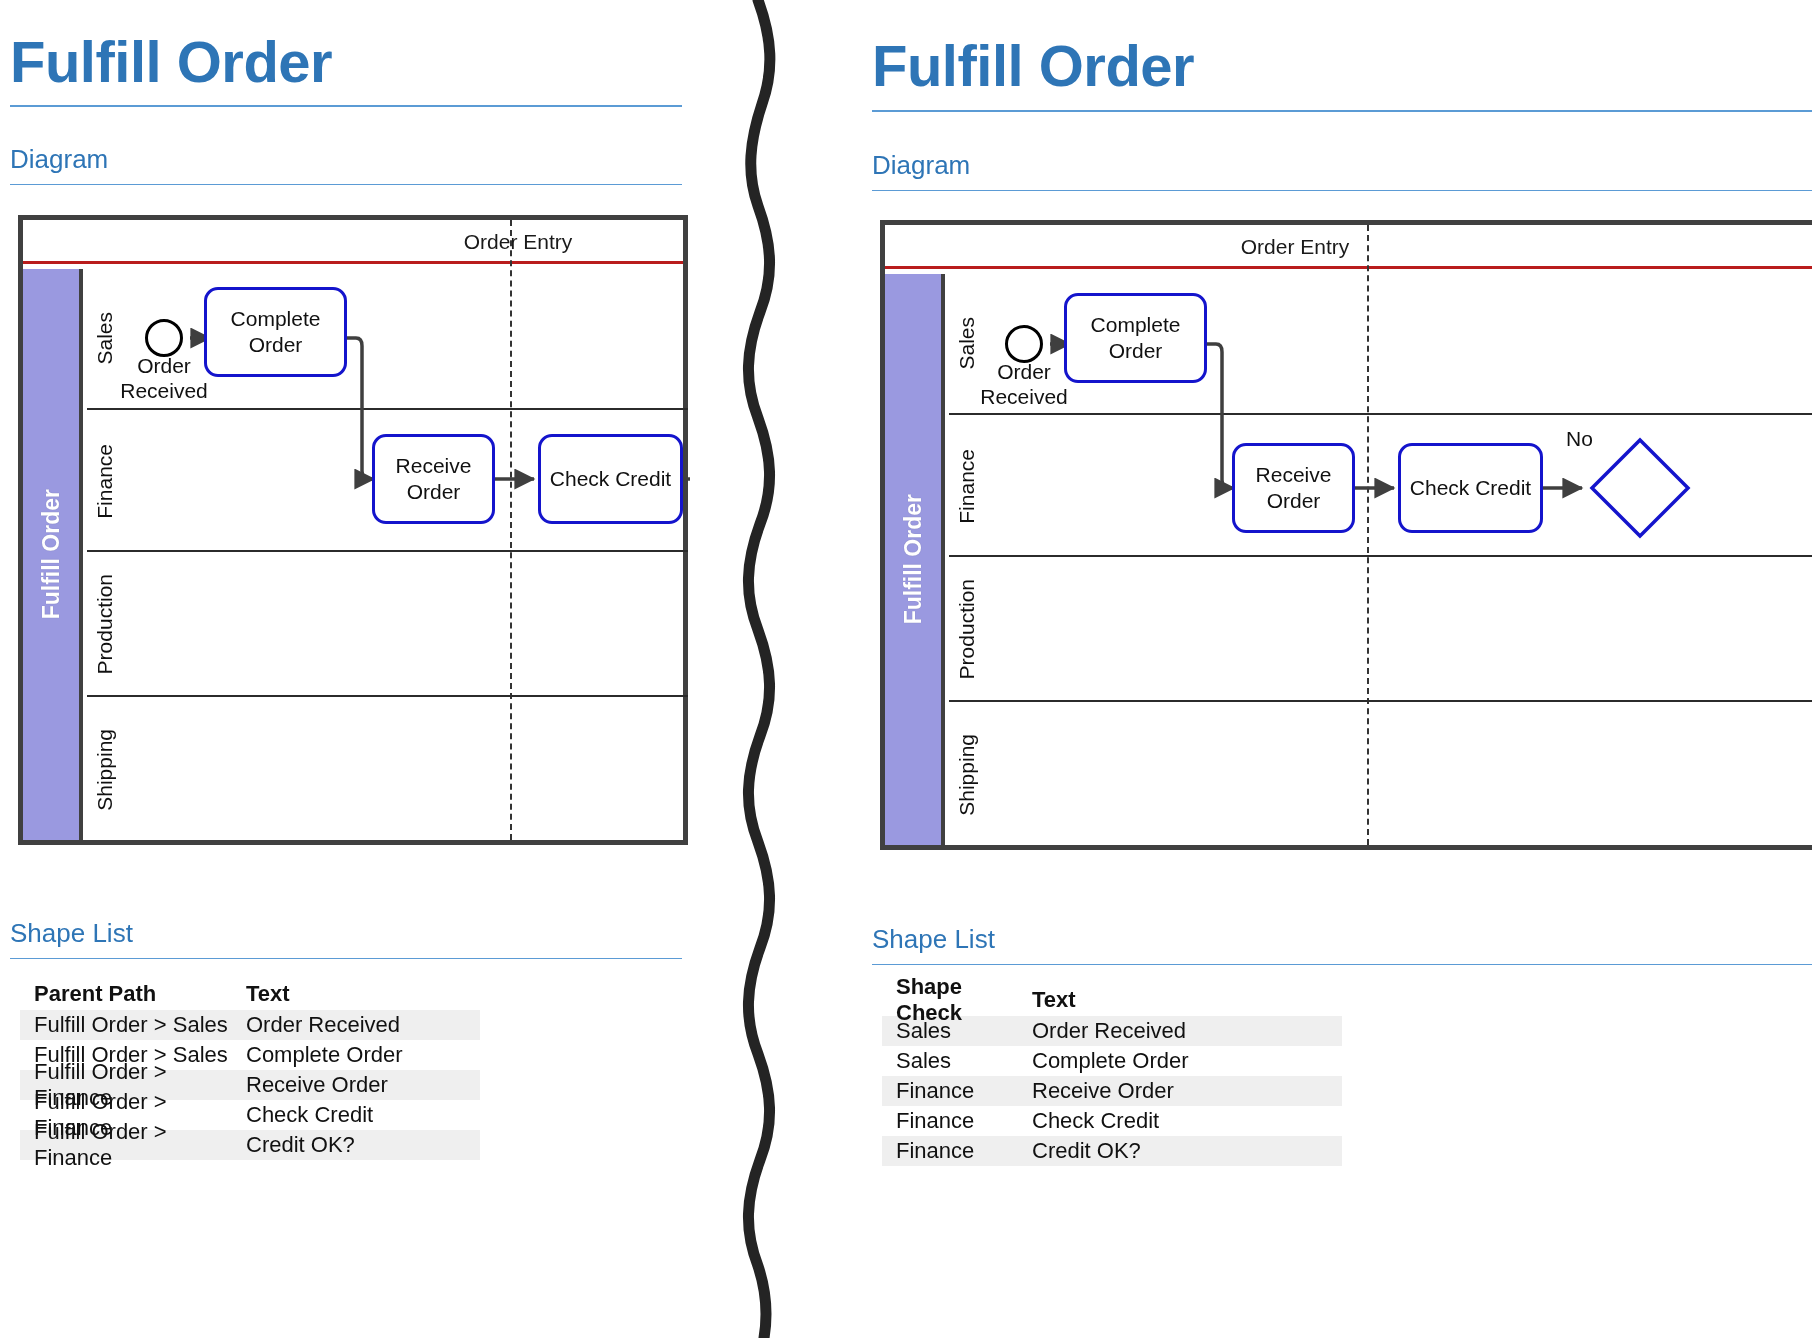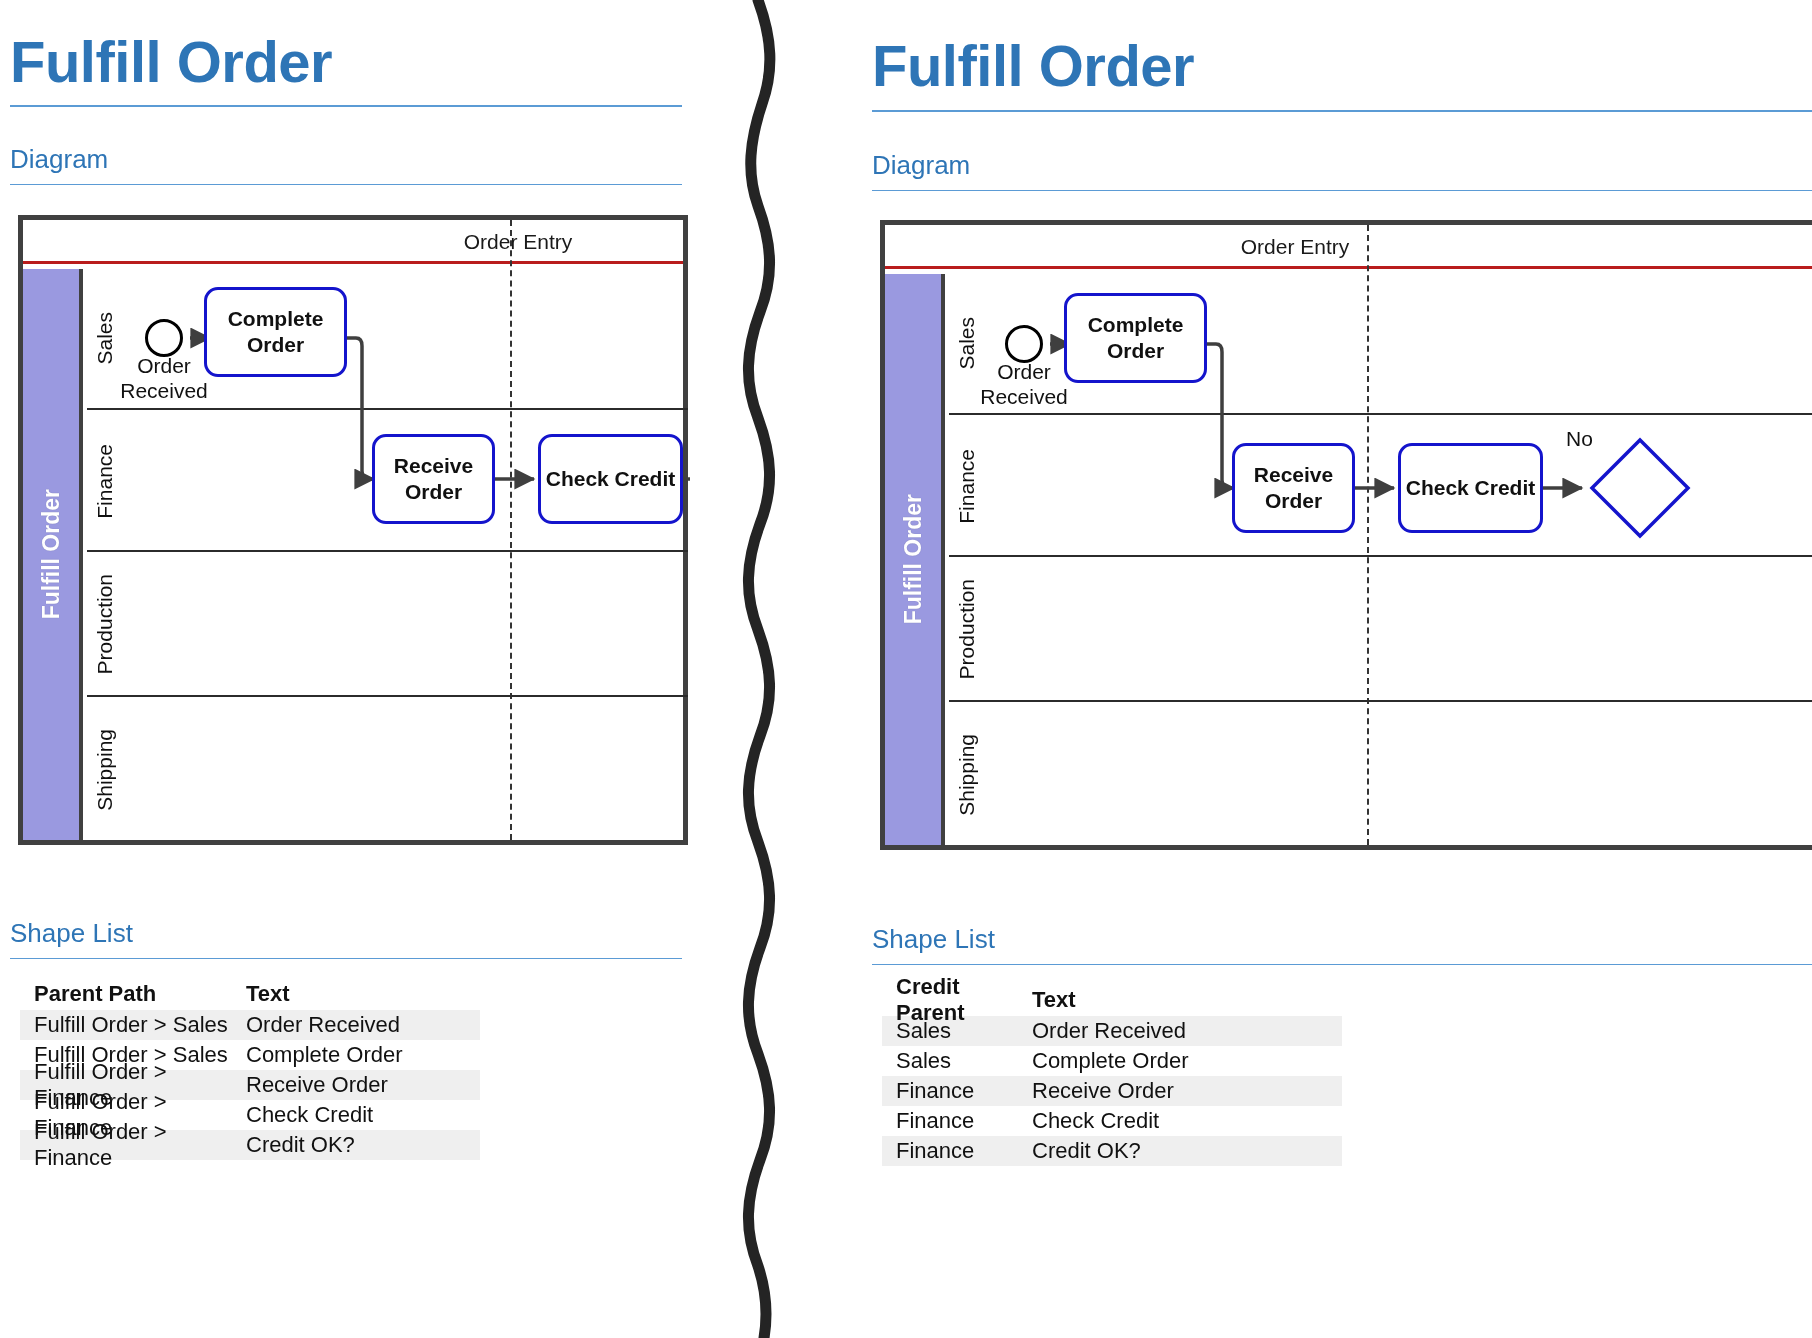--- a/index.html
+++ b/index.html
@@ -51,21 +51,21 @@
   }
   .dg-lane-label span{
     writing-mode:vertical-rl;transform:rotate(180deg);
     font-size:21px;color:#111;white-space:nowrap;
   }
   .dg-phase-divider{position:absolute;width:0;border-left:2px dashed #333;}
 
   .task{
     position:absolute;border:3px solid #1414cc;border-radius:14px;background:#fff;
     display:flex;align-items:center;justify-content:center;text-align:center;
-    font-size:21px;color:#111;line-height:1.22;box-sizing:border-box;padding:2px 4px;font-weight:bold;
+    font-size:21px;color:#111;line-height:1.22;box-sizing:border-box;padding:2px 4px;
   }
   .evt-start{
     position:absolute;border:3px solid #000;border-radius:50%;background:#fff;box-sizing:border-box;
   }
   .free-label{position:absolute;font-size:21px;color:#111;text-align:center;white-space:nowrap;line-height:1.2;}
   .flow-svg{position:absolute;left:0;top:0;overflow:visible;pointer-events:none;}
 
   
   .shape-table{position:absolute;font-size:22px;color:#111;}
   .st-row{display:flex;align-items:center;height:30px;}
@@ -277,21 +277,21 @@
     </div>
 
     <div class="free-label" style="left:686px;top:206px;width:60px;text-align:left;">No</div>
   </div>
 
   <div class="sec-head" style="left:12px;top:924px;">Shape List</div>
   <div class="rule-light" style="left:12px;top:964px;width:940px;"></div>
 
   <div class="shape-table" style="left:22px;top:984px;width:460px;">
     <div class="st-row st-head">
-      <div class="st-c1" style="width:150px;">Credit Parent</div>
+      <div class="st-c1" style="width:150px;">Shape Check</div>
       <div class="st-c2" style="width:290px;">Text</div>
     </div>
     <div class="st-row alt">
       <div class="st-c1" style="width:150px;">Sales</div>
       <div class="st-c2" style="width:290px;">Order Received</div>
     </div>
     <div class="st-row">
       <div class="st-c1" style="width:150px;">Sales</div>
       <div class="st-c2" style="width:290px;">Complete Order</div>
     </div>

